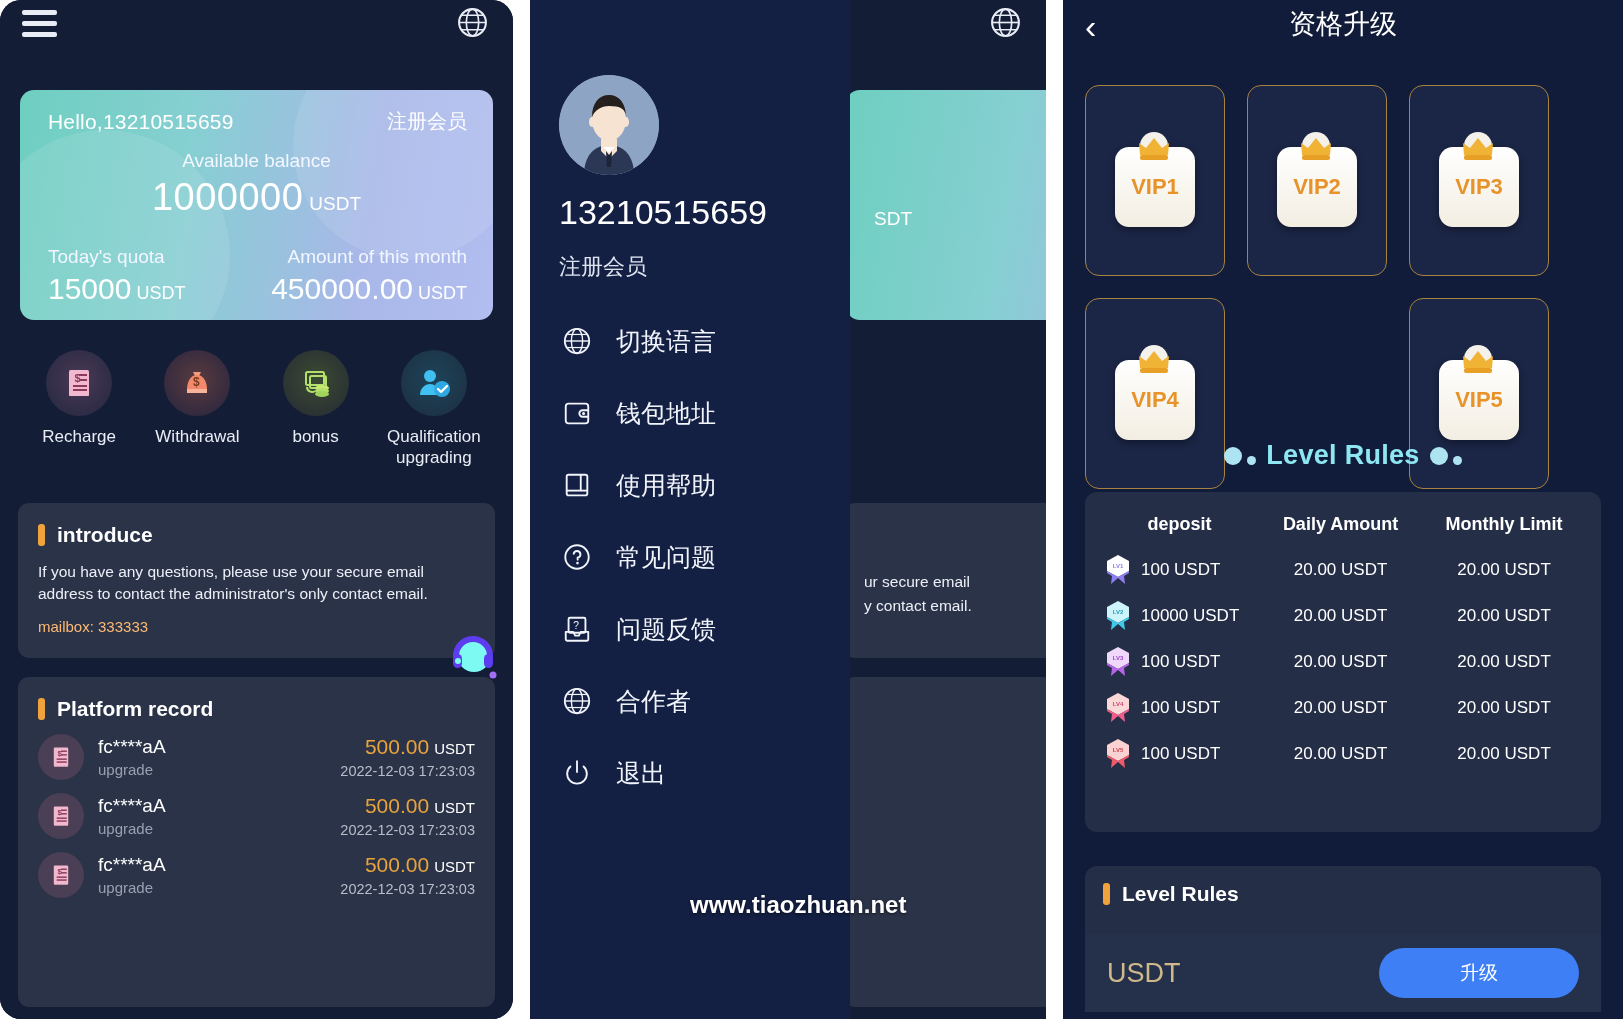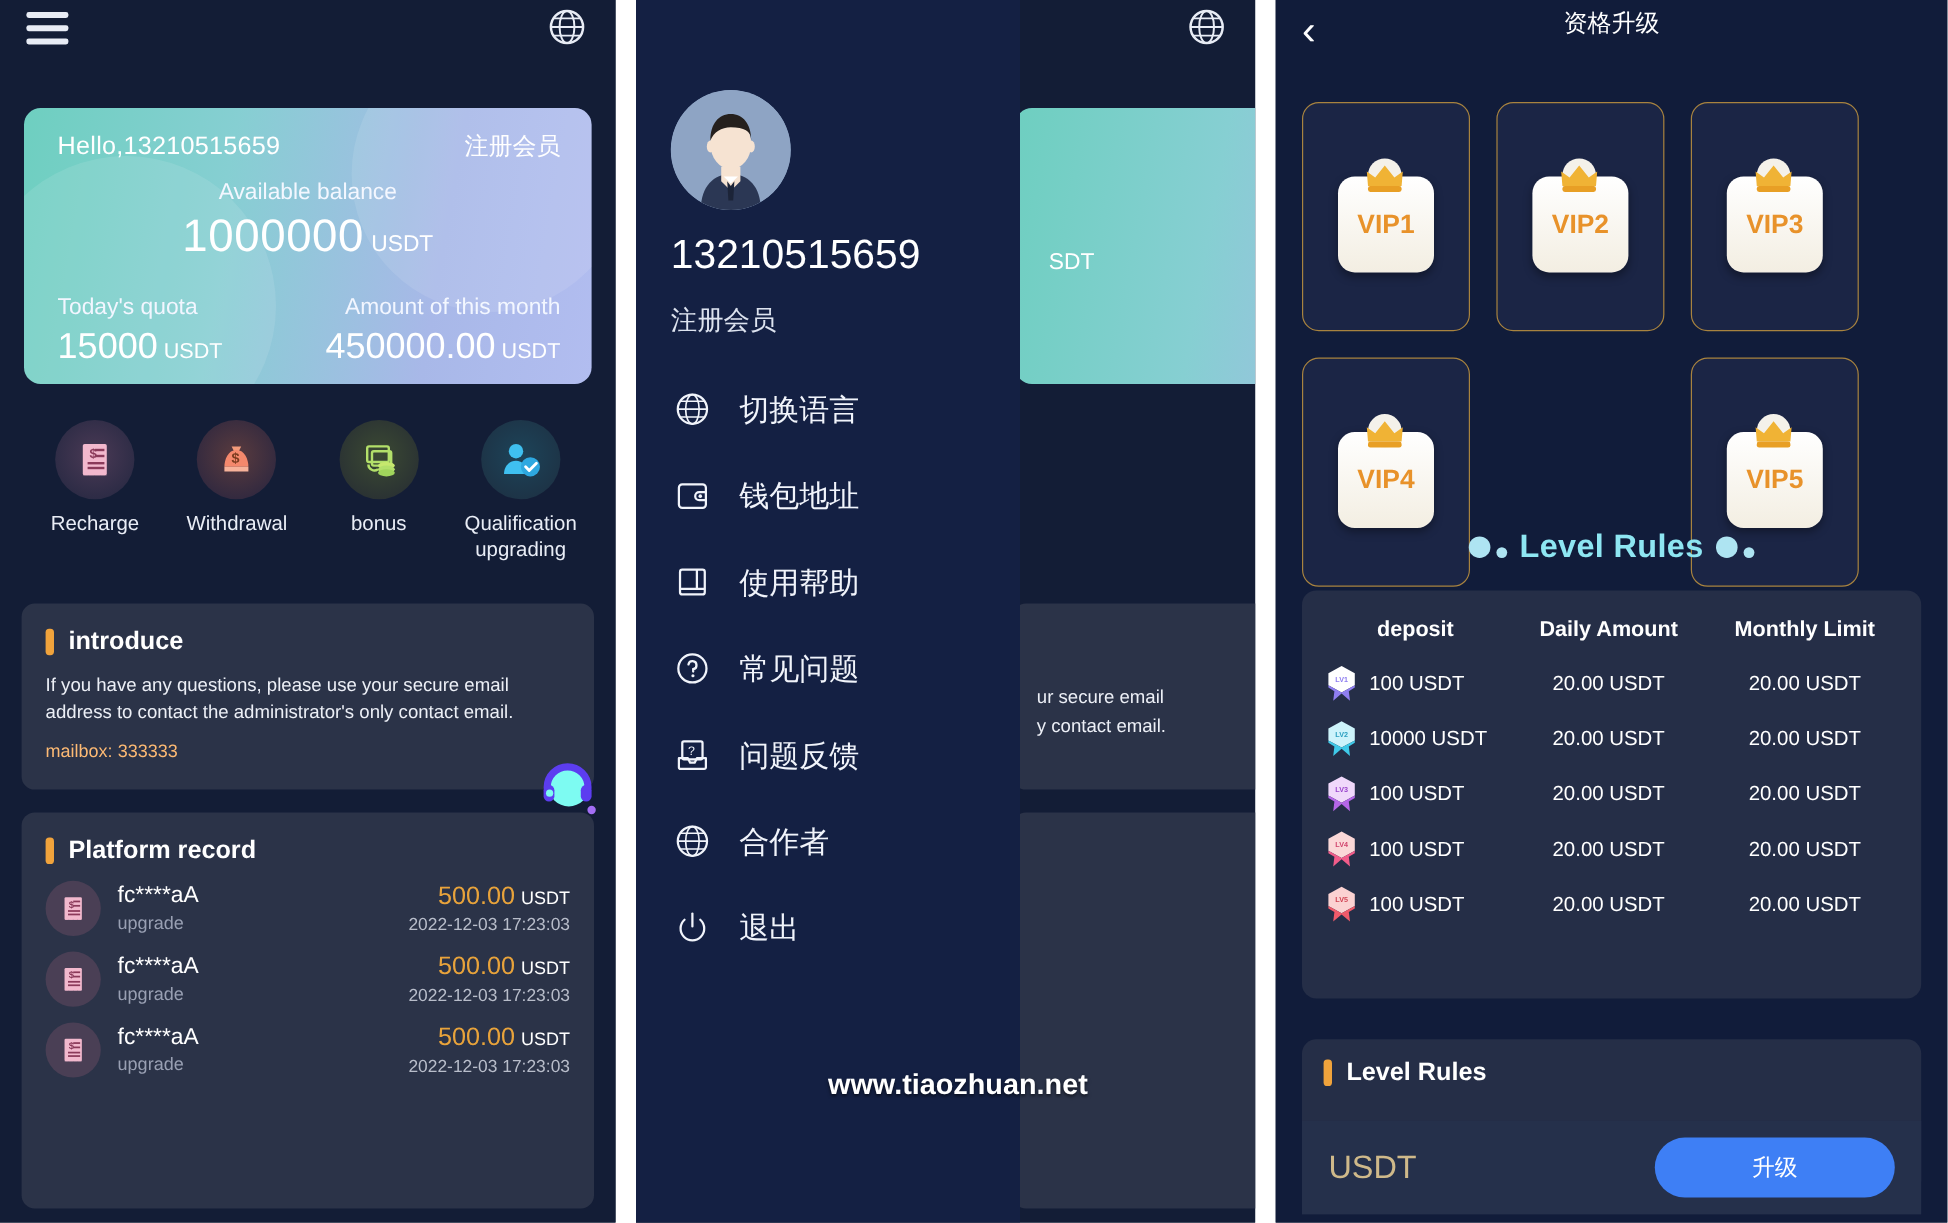--- a/index.html
+++ b/index.html
@@ -6,21 +6,21 @@
   html, body {
     width: 1623px; height: 1019px;
     background: #ffffff;
     font-family: "Liberation Sans", "DejaVu Sans", sans-serif;
     overflow: hidden;
   }
   .stage { position: relative; width: 1623px; height: 1019px; background: #ffffff; display: flex; }
 
   
   .panel { position: relative; height: 1019px; overflow: hidden; background: #101a33; }
-  #panel-home    { width: 513px; }
+  #panel-home    { width: 513px; border-radius: 21px; }
   .gap           { width: 17px; background: #ffffff; height: 1019px; }
   #panel-drawer  { width: 516px; }
   #panel-vip     { width: 560px; }
 
   
   .home-bg { position:absolute; inset:0; background:#131d36; }
   .topbar { position: relative; height: 62px; }
   .hamburger { position:absolute; left:22px; top:10px; width:35px; height:32px; cursor:pointer; }
   .hamburger span { display:block; height:5px; background:#e8ecf5; border-radius:2px; margin-bottom:6px; }
   .globe { position:absolute; right:24px; top:6px; width:33px; height:33px; }
@@ -111,21 +111,21 @@
   .dr-item { display:flex; align-items:center; height:72px; padding-left:30px; cursor:pointer;}
   .dr-ic { width:34px; height:34px; flex:0 0 auto; margin-right:22px; display:flex; align-items:center; justify-content:center;}
   .dr-ic svg{ width:30px; height:30px; display:block;}
   .dr-lbl { color:#f1f4fb; font-size:25px;}
   .watermark { position:absolute; left:160px; top:891px; color:#ffffff; font-size:24px; font-weight:bold; z-index:8; white-space:nowrap; text-shadow:0 1px 3px rgba(0,0,0,.6);}
 
   
   .p3 { position:absolute; inset:0; background:#111c3a; }
   .p3-head { position:relative; height:60px; }
   .p3-back { position:absolute; left:22px; top:6px; width:36px; height:40px; color:#ffffff; font-size:34px; line-height:40px; cursor:pointer;}
-  .p3-title { position:absolute; left:0; right:0; top:6px; text-align:center; color:#ffffff; font-size:20px;}
+  .p3-title { position:absolute; left:0; right:0; top:6px; text-align:center; color:#ffffff; font-size:27px;}
   .vip-grid { position:absolute; left:22px; top:85px; width:516px; display:flex; flex-wrap:wrap; gap:22px 22px;}
   .vip-cell {
     width:140px; height:191px; border:1.5px solid #a8833f; border-radius:14px;
     background:#1b2545; display:flex; align-items:center; justify-content:center; position:relative; cursor:pointer;
   }
   .vip-badge { position:relative; width:96px; height:100px; }
   .vip-plate {
     position:absolute; left:8px; top:16px; width:80px; height:80px; border-radius:14px;
     background:linear-gradient(180deg,#ffffff 0%,#f3eee2 100%);
     box-shadow:0 3px 7px rgba(0,0,0,.35);

